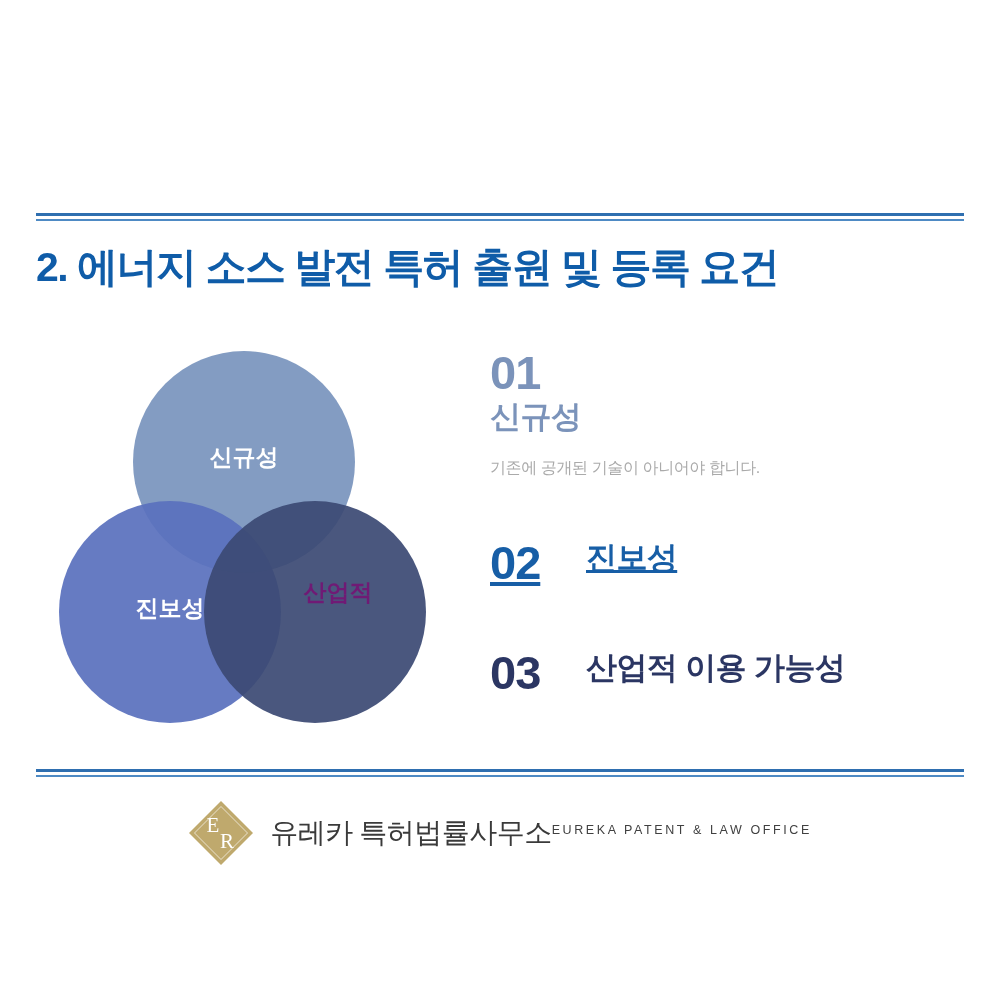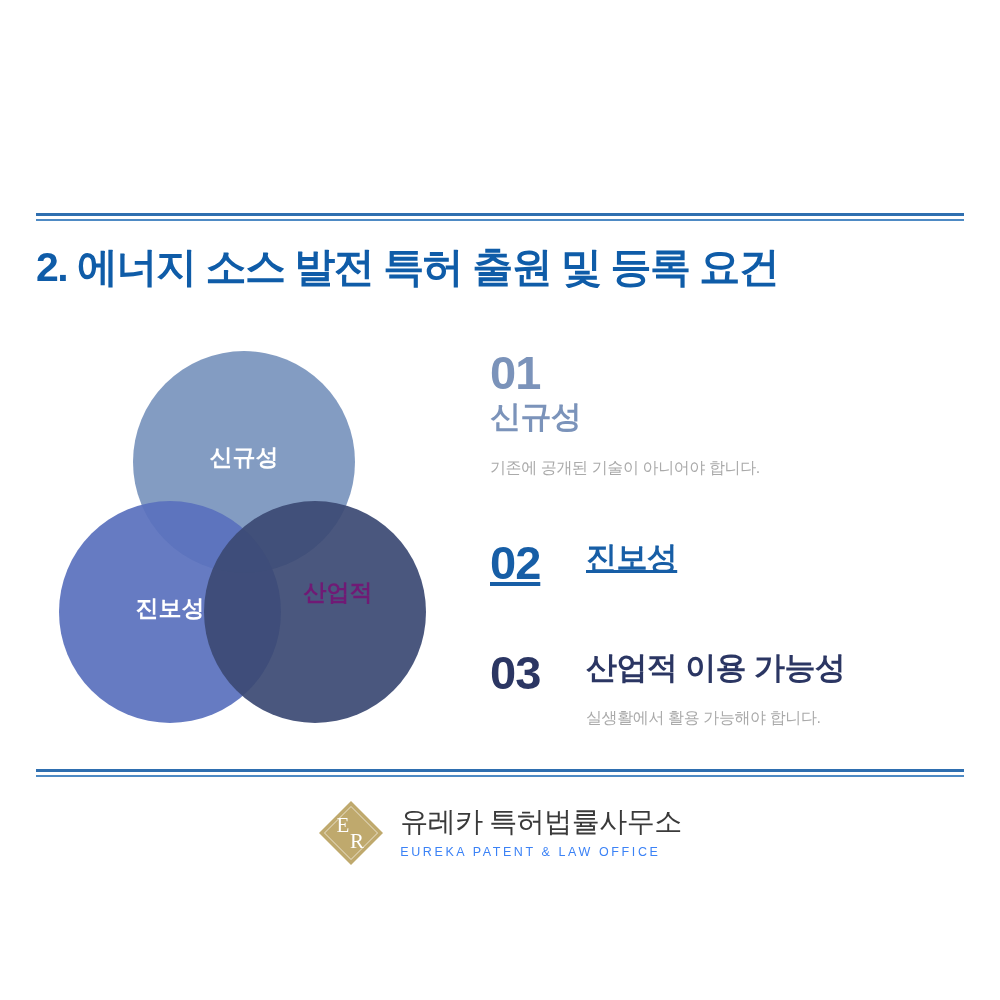--- a/index.html
+++ b/index.html
@@ -163,21 +163,21 @@
   }
   .logo-mark {
     position: relative;
     width: 66px;
     height: 66px;
     margin-right: 16px;
     flex: 0 0 auto;
   }
   .logo-text {
     display: flex;
-    flex-direction: column;
+    flex-direction: row;
     justify-content: center;
   }
   .logo-name-ko {
     font-size: 28px;
     color: #3a3a3a;
     letter-spacing: -0.5px;
     line-height: 1.15;
     font-family: "Liberation Serif", "DejaVu Serif", serif;
     font-weight: normal;
     white-space: nowrap;
@@ -235,21 +235,20 @@
       <div class="item-num" style="color: rgb(23, 94, 166);">02</div>
       <div class="item-body">
         <div class="item-title" style="color: rgb(23, 94, 166);">진보성</div>
       </div>
     </div>
 
     <div class="list-item tone-3" id="list-item-3">
       <div class="item-num" style="color: rgb(43, 54, 99);">03</div>
       <div class="item-body">
         <div class="item-title" style="color: rgb(43, 54, 99);">산업적 이용 가능성</div>
-        <div class="item-desc">실생활에서 활용 가능해야 합니다.</div>
       </div>
     </div>
 
   </div>
 
   <div class="divider" id="bottom-divider">
     <div class="rule thick"></div>
     <div class="rule thin"></div>
   </div>
 
@@ -257,17 +256,17 @@
     <div class="logo-mark">
       <svg width="66" height="66" viewBox="0 0 66 66">
         <polygon points="33,1 65,33 33,65 1,33" fill="#bfa96d"></polygon>
         <polygon points="33,6.5 59.5,33 33,59.5 6.5,33" fill="none" stroke="#ffffff" stroke-width="1" stroke-opacity="0.65"></polygon>
         <text x="25" y="32" font-family="Liberation Serif, DejaVu Serif, serif" font-size="21" fill="#ffffff" text-anchor="middle">E</text>
         <text x="39" y="48" font-family="Liberation Serif, DejaVu Serif, serif" font-size="21" fill="#ffffff" text-anchor="middle">R</text>
       </svg>
     </div>
     <div class="logo-text">
       <div class="logo-name-ko" style="color: rgb(58, 58, 58);">유레카 특허법률사무소</div>
-      <div class="logo-name-en" style="color: #3b82f6;">EUREKA PATENT &amp; LAW OFFICE</div>
+      <div class="logo-name-en" style="color: #404040;">EUREKA PATENT &amp; LAW OFFICE</div>
     </div>
   </div>
 
 </div>
 
 </body></html>

